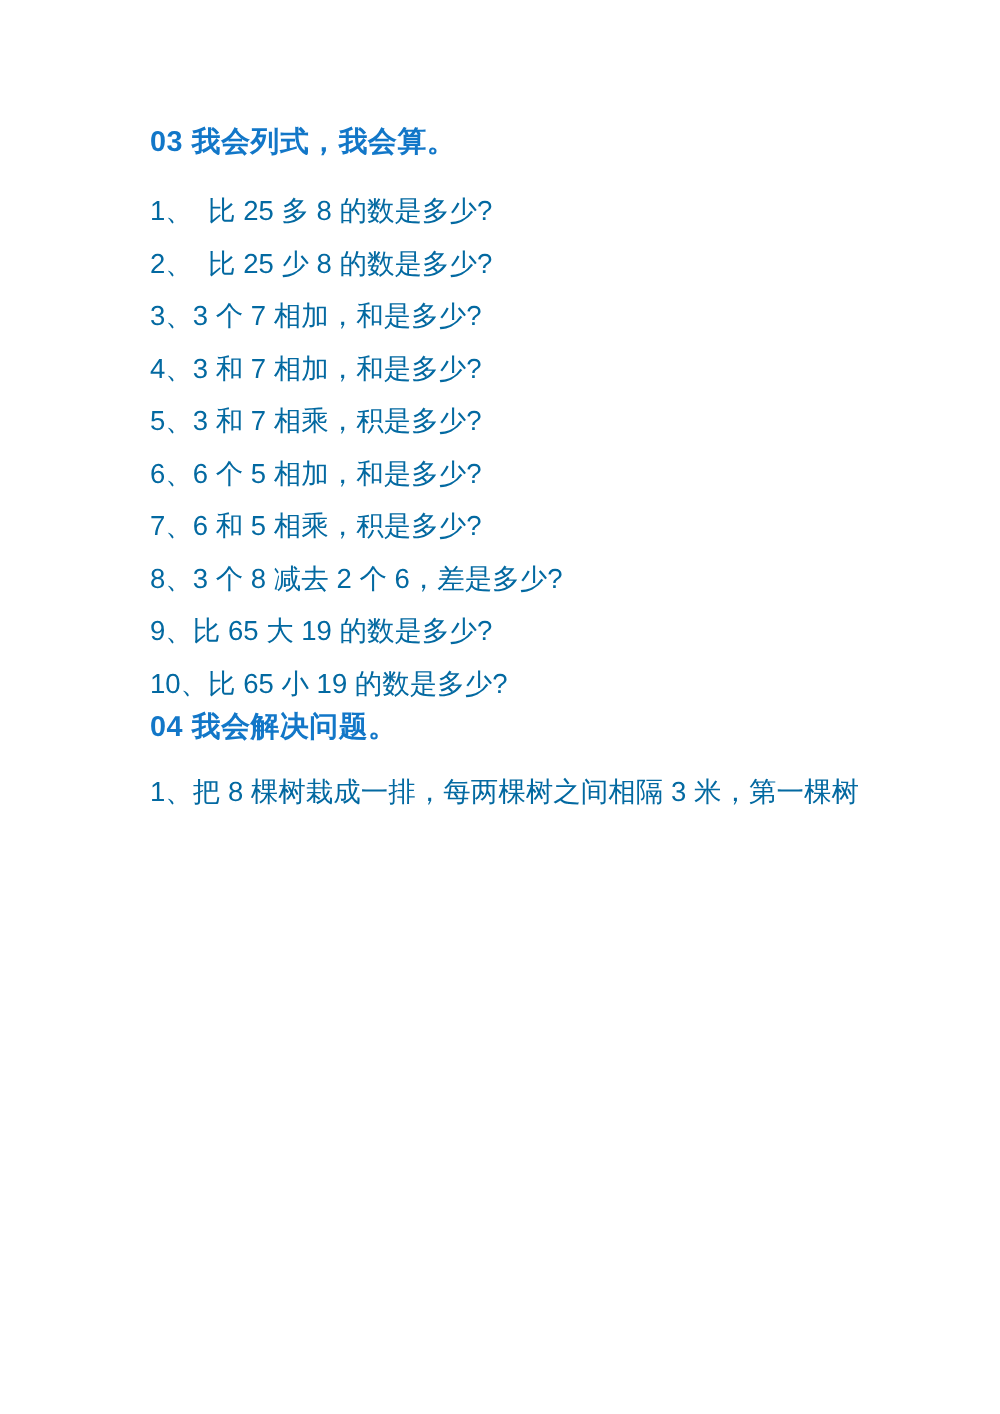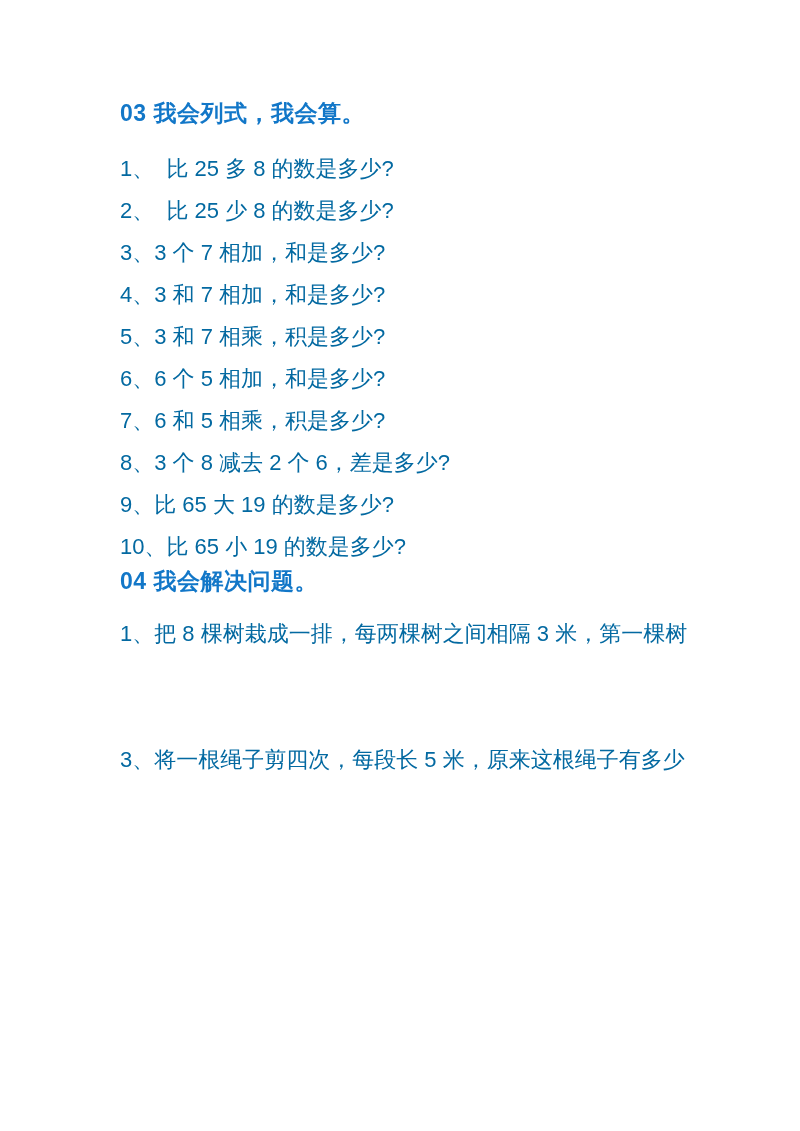--- a/index.html
+++ b/index.html
@@ -77,19 +77,16 @@
 
     <div class="section-title section-04-title">04 我会解决问题。</div>
 
     <div class="s4-problems">
 
       <div class="s4-problem s4-problem-1">
         <div class="problem-line">1、把 8 棵树栽成一排，每两棵树之间相隔 3 米，第一棵树</div>
       </div>
 
 
-      <div class="s4-problem s4-problem-3">
-        <div class="problem-line">3、将一根绳子剪四次，每段长 5 米，原来这根绳子有多少</div>
-      </div>
 
     </div>
   </div>
 </div>
 
 </body></html>

